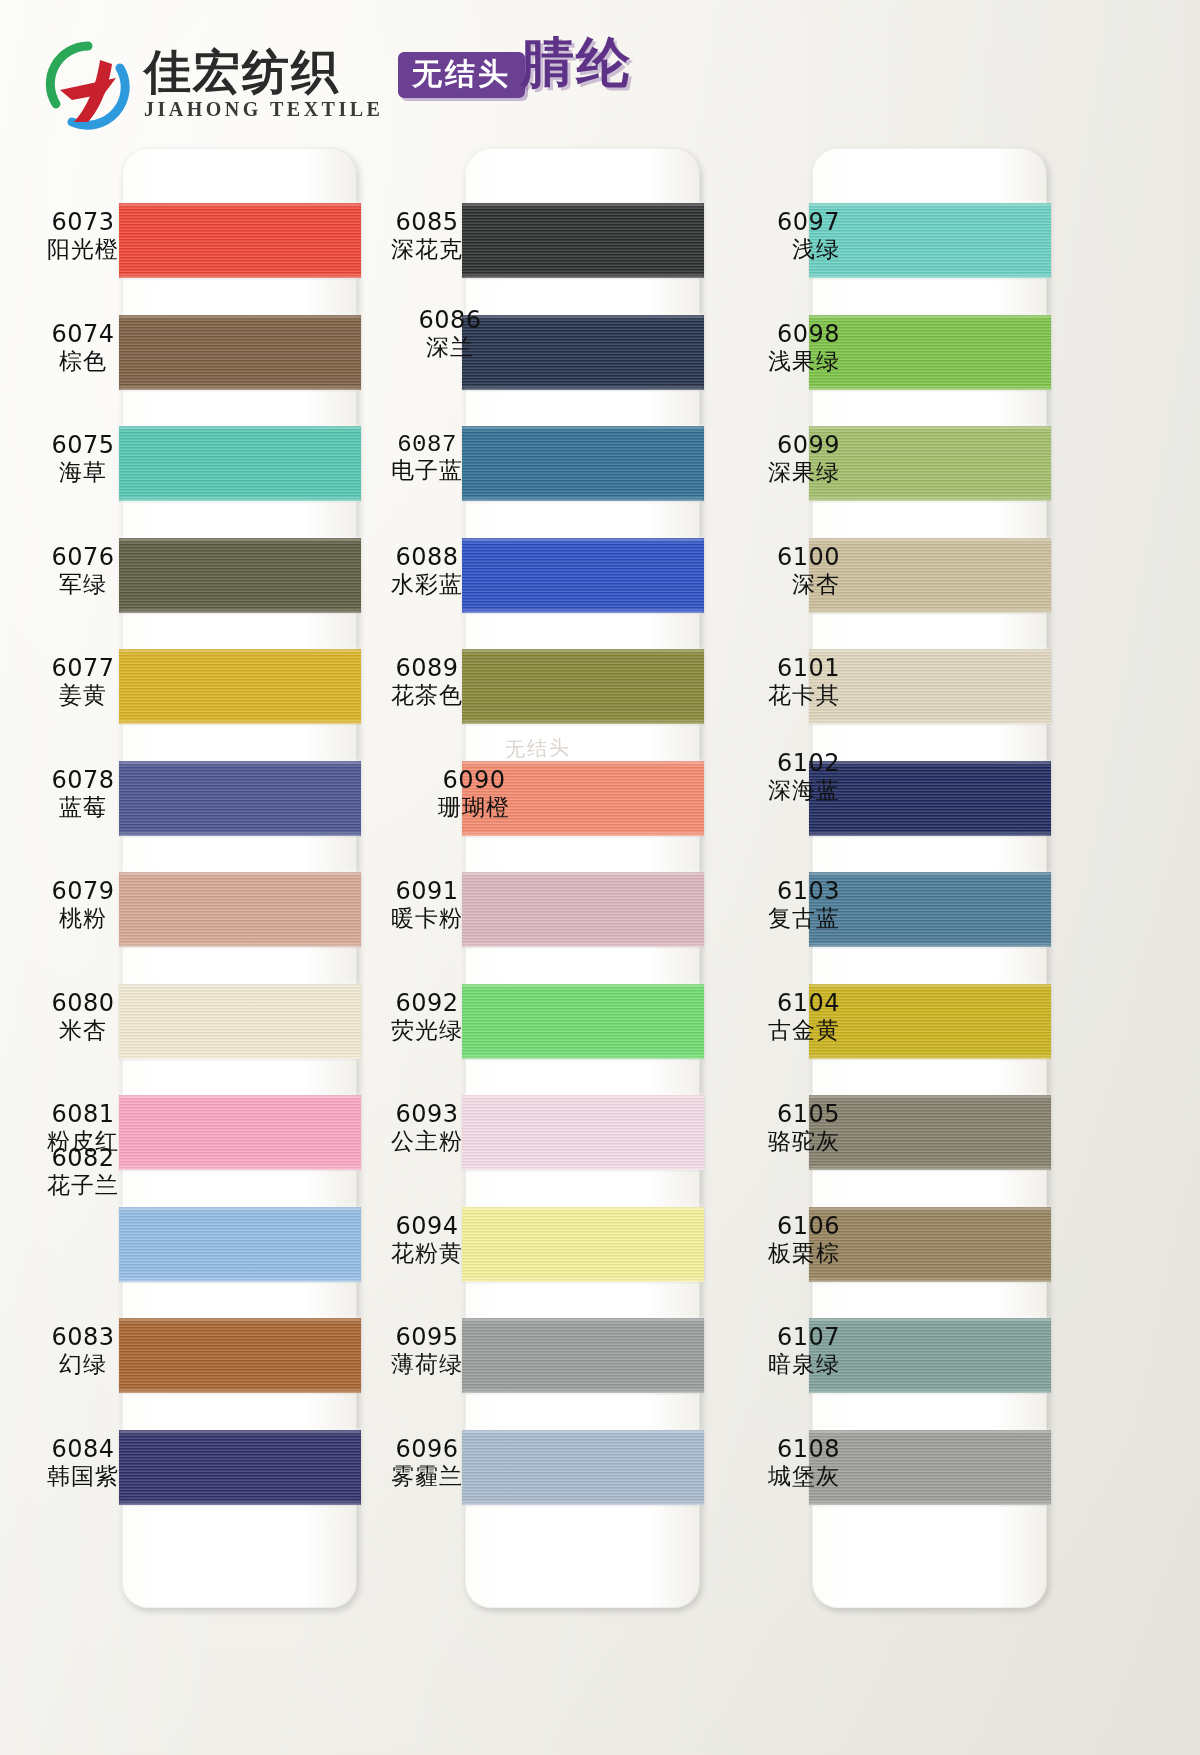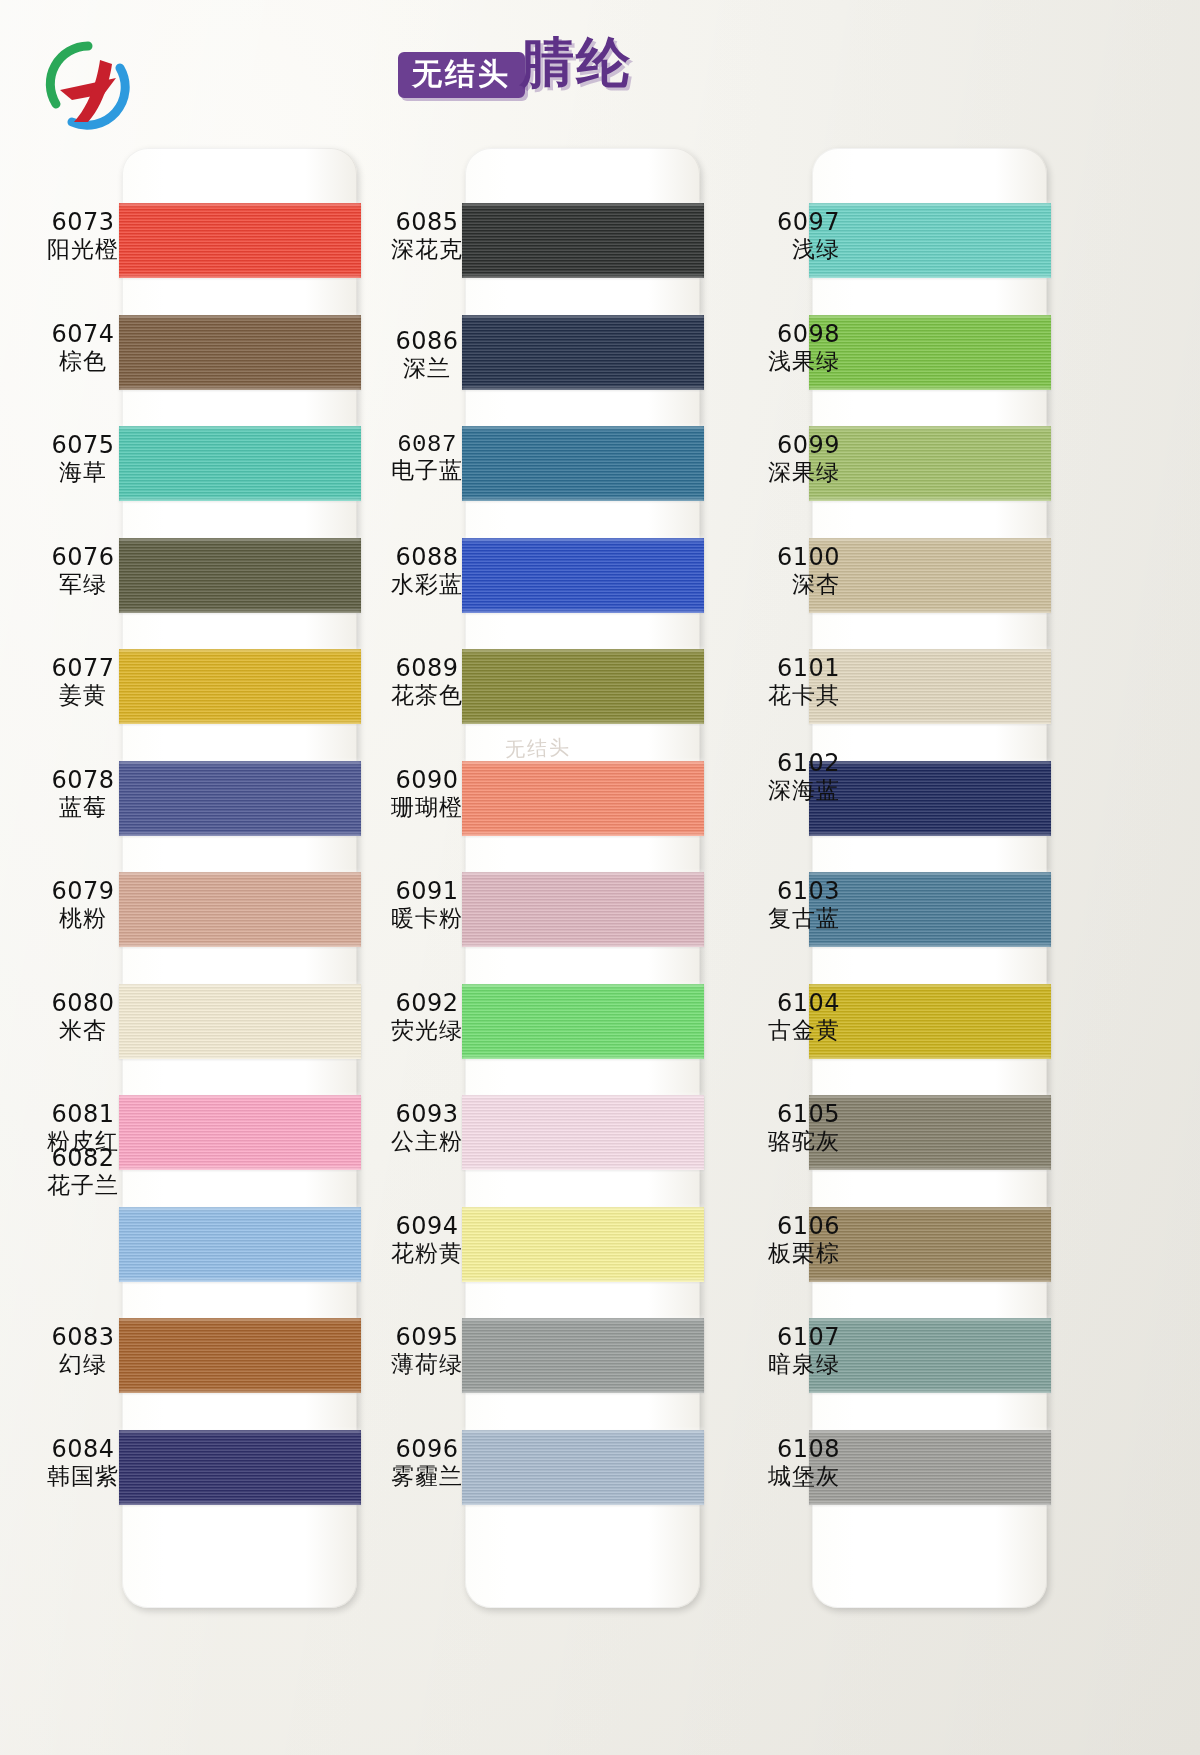--- a/index.html
+++ b/index.html
@@ -138,20 +138,24 @@
 
   <div class="logo-block">
     <div class="logo-mark">
       <svg width="92" height="92" viewBox="0 0 92 92">
         <path d="M46 8 A38 38 0 0 0 14 66" fill="none" stroke="#2aa858" stroke-width="9" stroke-linecap="round"></path>
         <path d="M78 30 A38 38 0 0 1 30 84" fill="none" stroke="#2e9ade" stroke-width="9" stroke-linecap="round"></path>
         <path d="M18 52 L74 40 L62 56 L30 62 Z" fill="#c8202d"></path>
         <path d="M58 22 C58 22 54 60 32 84 L46 84 C66 62 70 26 70 26 Z" fill="#c8202d"></path>
       </svg>
     </div>
+    <div class="logo-text">
+      <div class="logo-cn">佳宏纺织</div>
+      <div class="logo-en">JIAHONG TEXTILE</div>
+    </div>
   </div>
 
   <div class="badge">
     <div class="badge-inner">无结头</div>
   </div>
 
   <div class="title-main">腈纶</div>
 
 
 
@@ -391,37 +395,37 @@
     <div class="name">幻绿</div>
   </div>
 <div class="label col-1-label" style="top: 1434.5px;">
     <div class="code">6084</div>
     <div class="name">韩国紫</div>
   </div>
 <div class="label col-2-label" style="top: 208px;">
     <div class="code">6085</div>
     <div class="name">深花克</div>
   </div>
-<div class="label col-2-label" style="top: 327px;">
+<div class="label col-2-label" style="top: 306px; padding-left: 23px;">
     <div class="code">6086</div>
     <div class="name">深兰</div>
   </div>
 <div class="label col-2-label" style="top: 431px; font-family: Liberation Mono, monospace;">
     <div class="code">6087</div>
     <div class="name">电子蓝</div>
   </div>
 <div class="label col-2-label" style="top: 542.5px;">
     <div class="code">6088</div>
     <div class="name">水彩蓝</div>
   </div>
 <div class="label col-2-label" style="top: 654px;">
     <div class="code">6089</div>
     <div class="name">花茶色</div>
   </div>
-<div class="label col-2-label" style="top: 765.5px;">
+<div class="label col-2-label" style="top: 765.5px; padding-left: 47px;">
     <div class="code">6090</div>
     <div class="name">珊瑚橙</div>
   </div>
 <div class="label col-2-label" style="top: 877px;">
     <div class="code">6091</div>
     <div class="name">暖卡粉</div>
   </div>
 <div class="label col-2-label" style="top: 988.5px;">
     <div class="code">6092</div>
     <div class="name">荧光绿</div>

